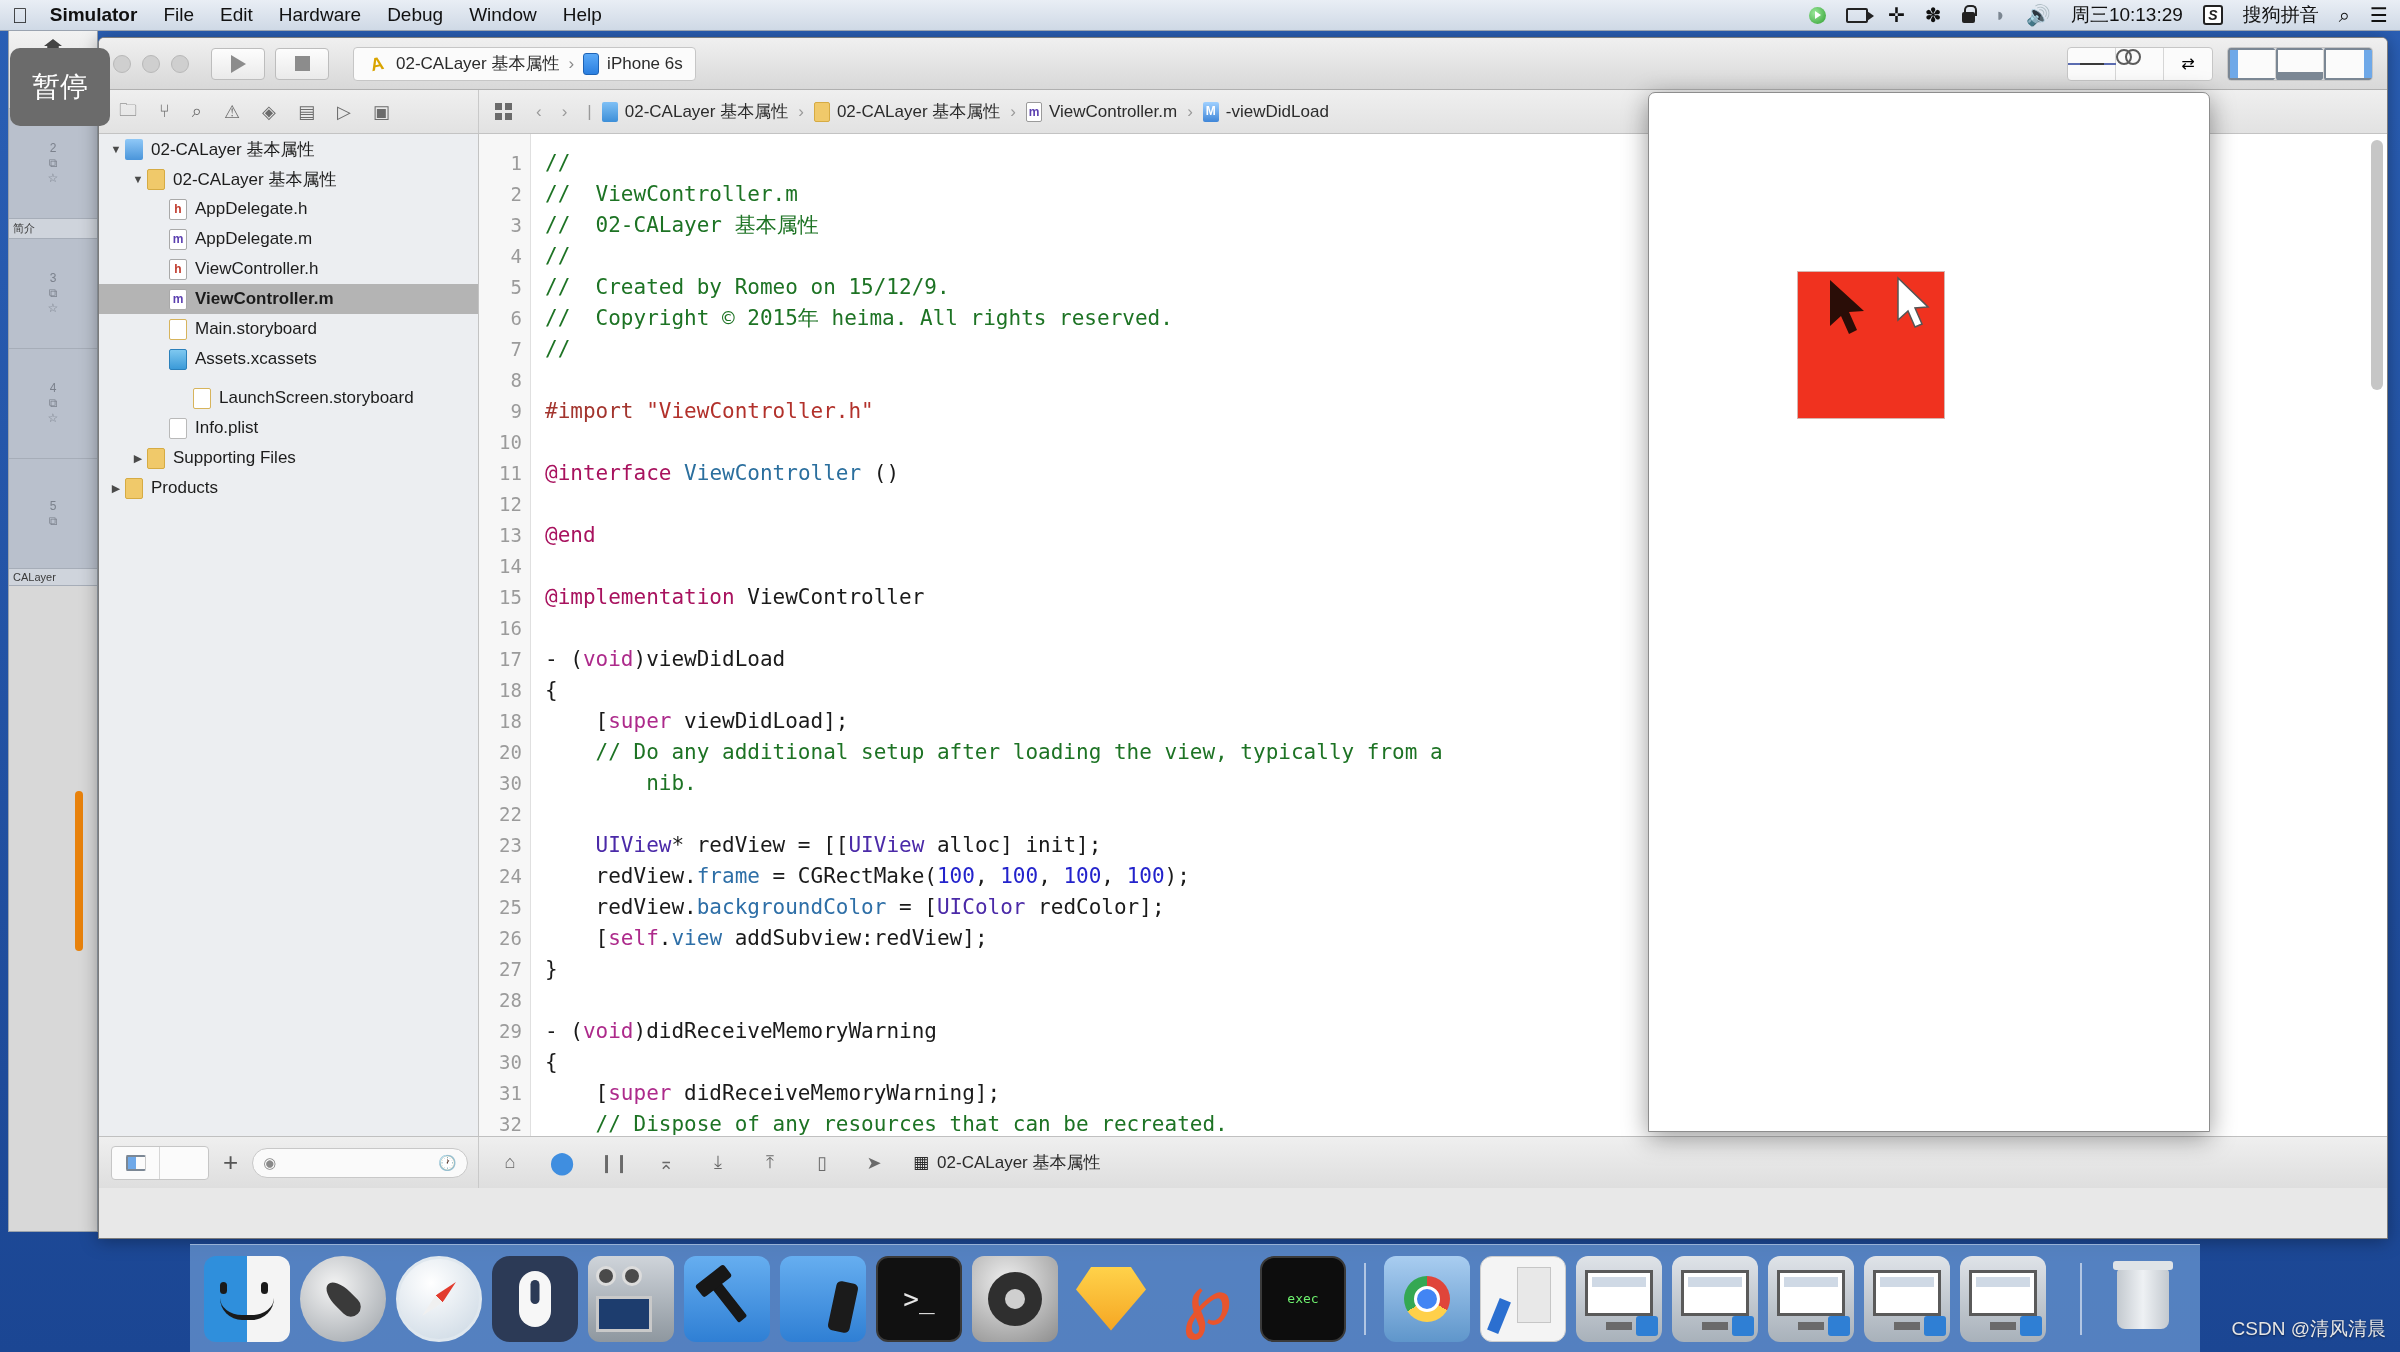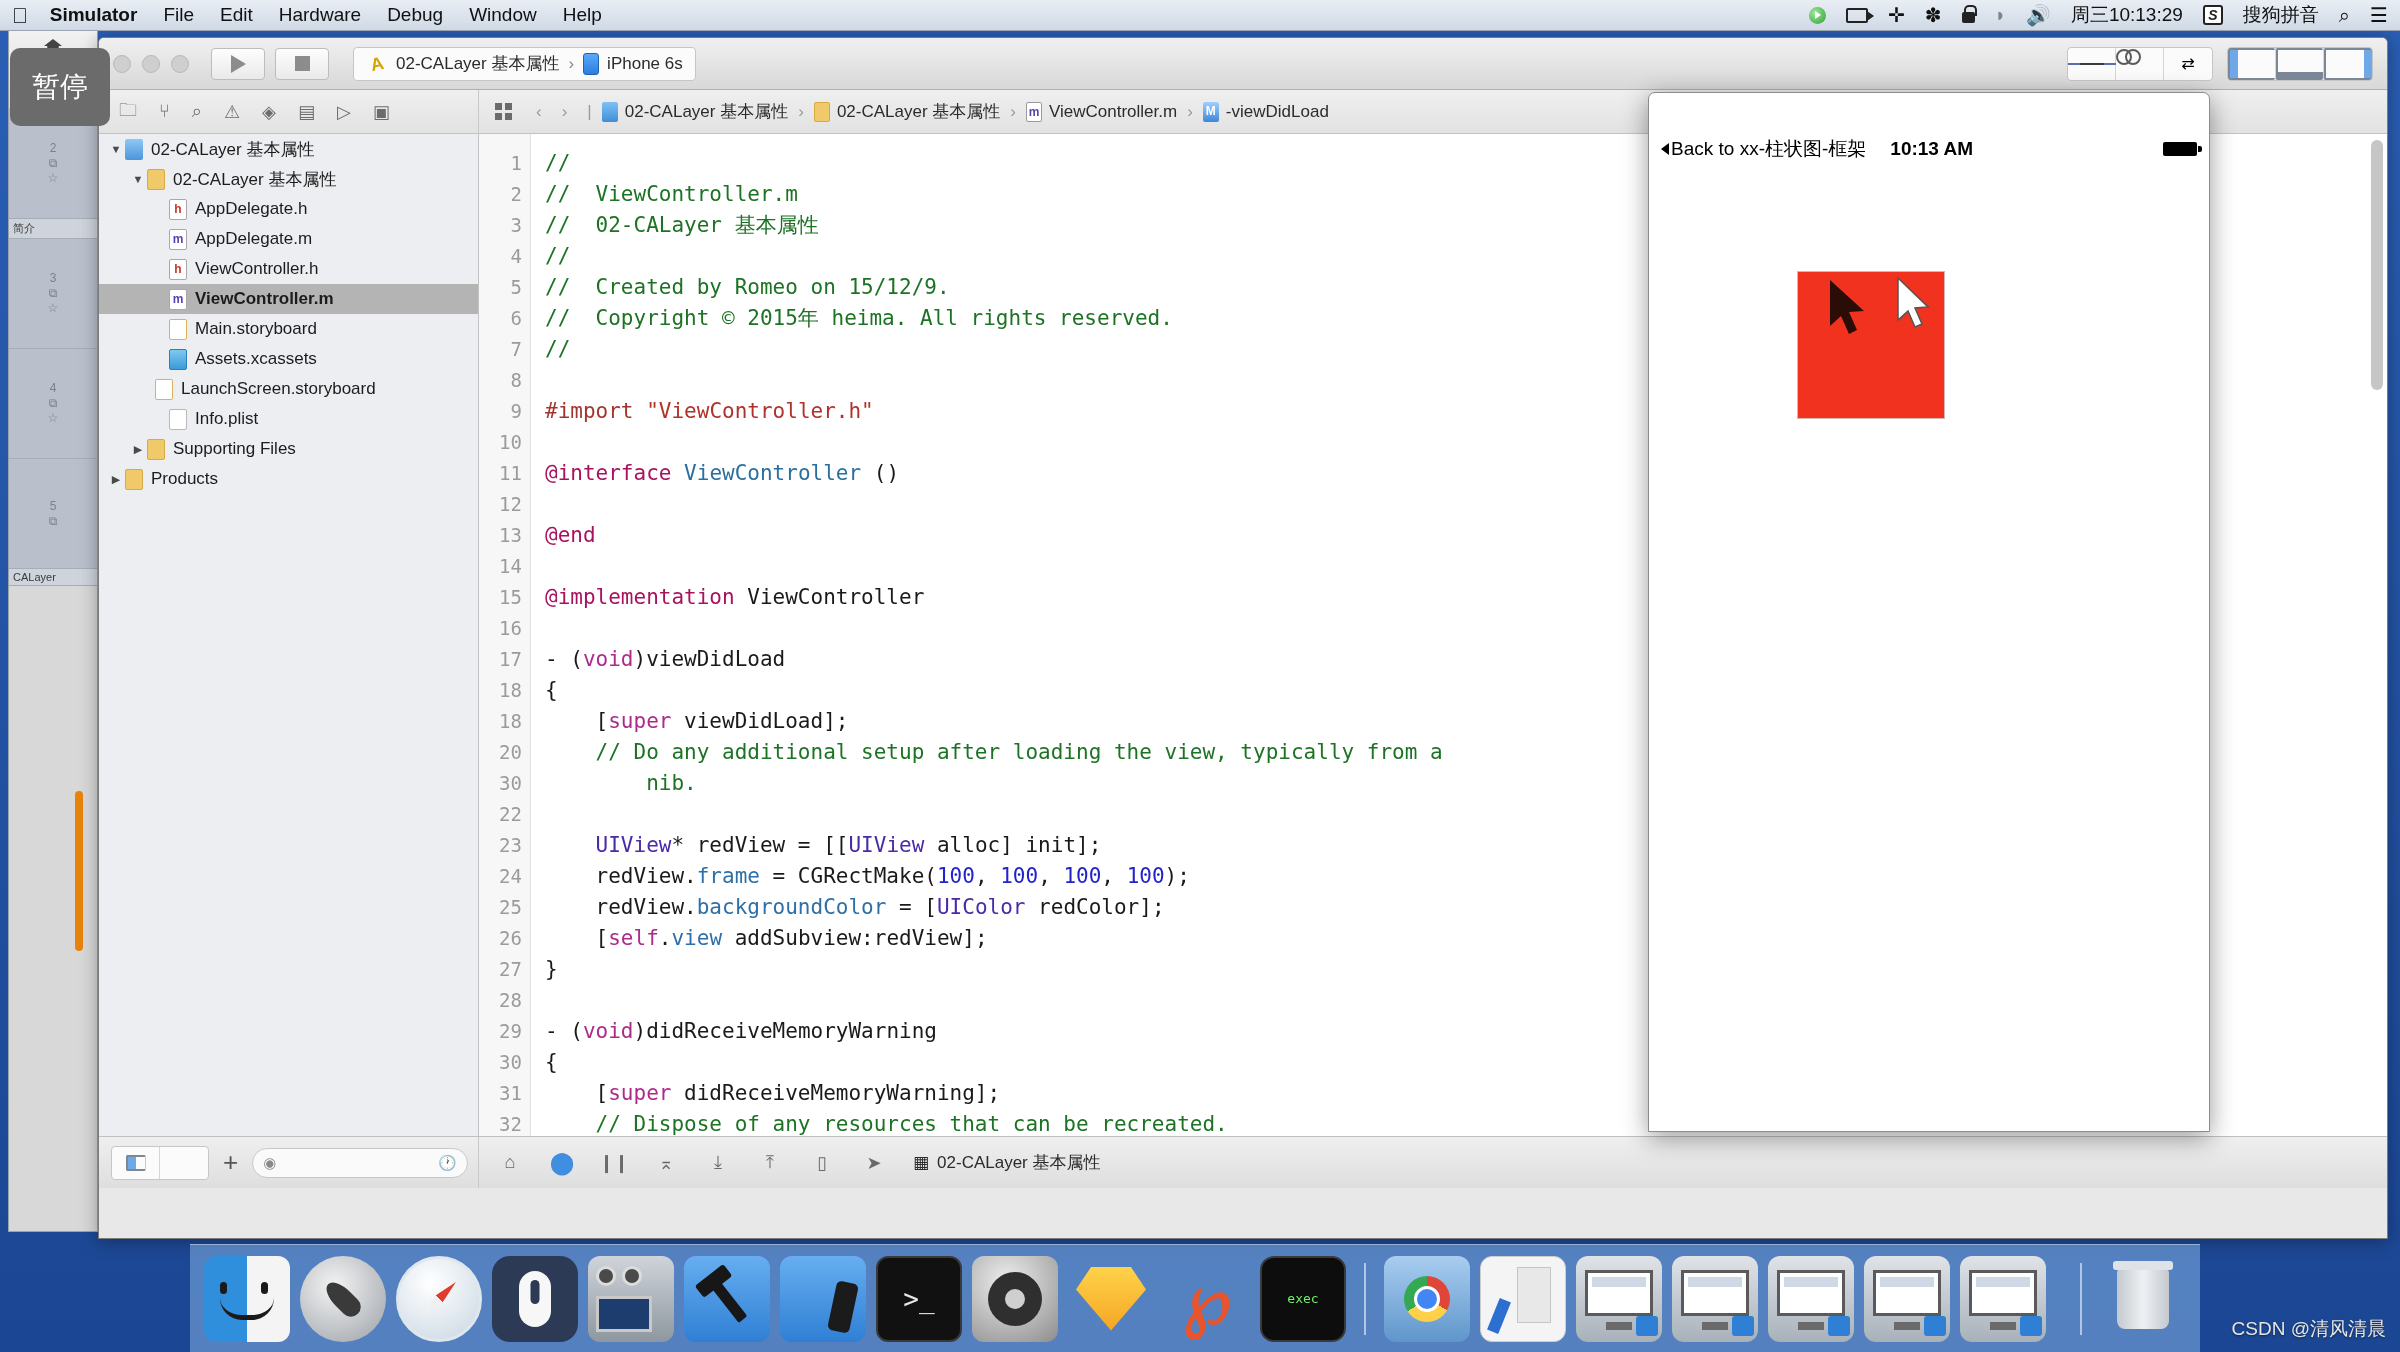--- a/index.html
+++ b/index.html
@@ -456,21 +456,21 @@
           <div class="nav-row" style="padding-left: 54px;">
             <span class="disc"></span>
             <span class="fi fi-sb"></span>
             <span>Main.storyboard</span>
           </div>
           <div class="nav-row" style="padding-left: 54px;">
             <span class="disc"></span>
             <span class="fi fi-xc"></span>
             <span>Assets.xcassets</span>
           </div>
-          <div class="nav-row" style="padding-left: 40px;">
+          <div class="nav-row" style="padding-left: 78px; margin-top: 9px;">
             <span class="disc"></span>
             <span class="fi fi-sb"></span>
             <span>LaunchScreen.storyboard</span>
           </div>
           <div class="nav-row" style="padding-left: 54px;">
             <span class="disc"></span>
             <span class="fi fi-plist"></span>
             <span>Info.plist</span>
           </div>
           <div class="nav-row" style="padding-left: 32px;">
@@ -561,28 +561,20 @@
         <div class="bc-tag">
           <span>▦</span>
           <span>02-CALayer 基本属性</span>
         </div>
       </div>
     </div>
   </div>
 
   <div id="sim">
     <div id="sim-screen">
-      <div id="sim-status">
-        <div class="back">
-          <span class="arr"></span>
-          <span>Back to xx-柱状图-框架</span>
-        </div>
-        <div class="time">10:13 AM</div>
-        <div class="batt"></div>
-      </div>
       <div id="red-view">
         <svg width="148" height="148" style="position:absolute;left:0;top:0">
           <polygon points="32,8 32,54 43,44 51,62 59,58 51,40 66,39" fill="#2a0d07"></polygon>
           <polygon points="100,6 100,48 110,39 117,55 124,52 117,36 130,35" fill="#ffffff" stroke="#555" stroke-width="1.5"></polygon>
         </svg>
       </div>
       <div id="sim-scrollbar"></div>
     </div>
   </div>
 

